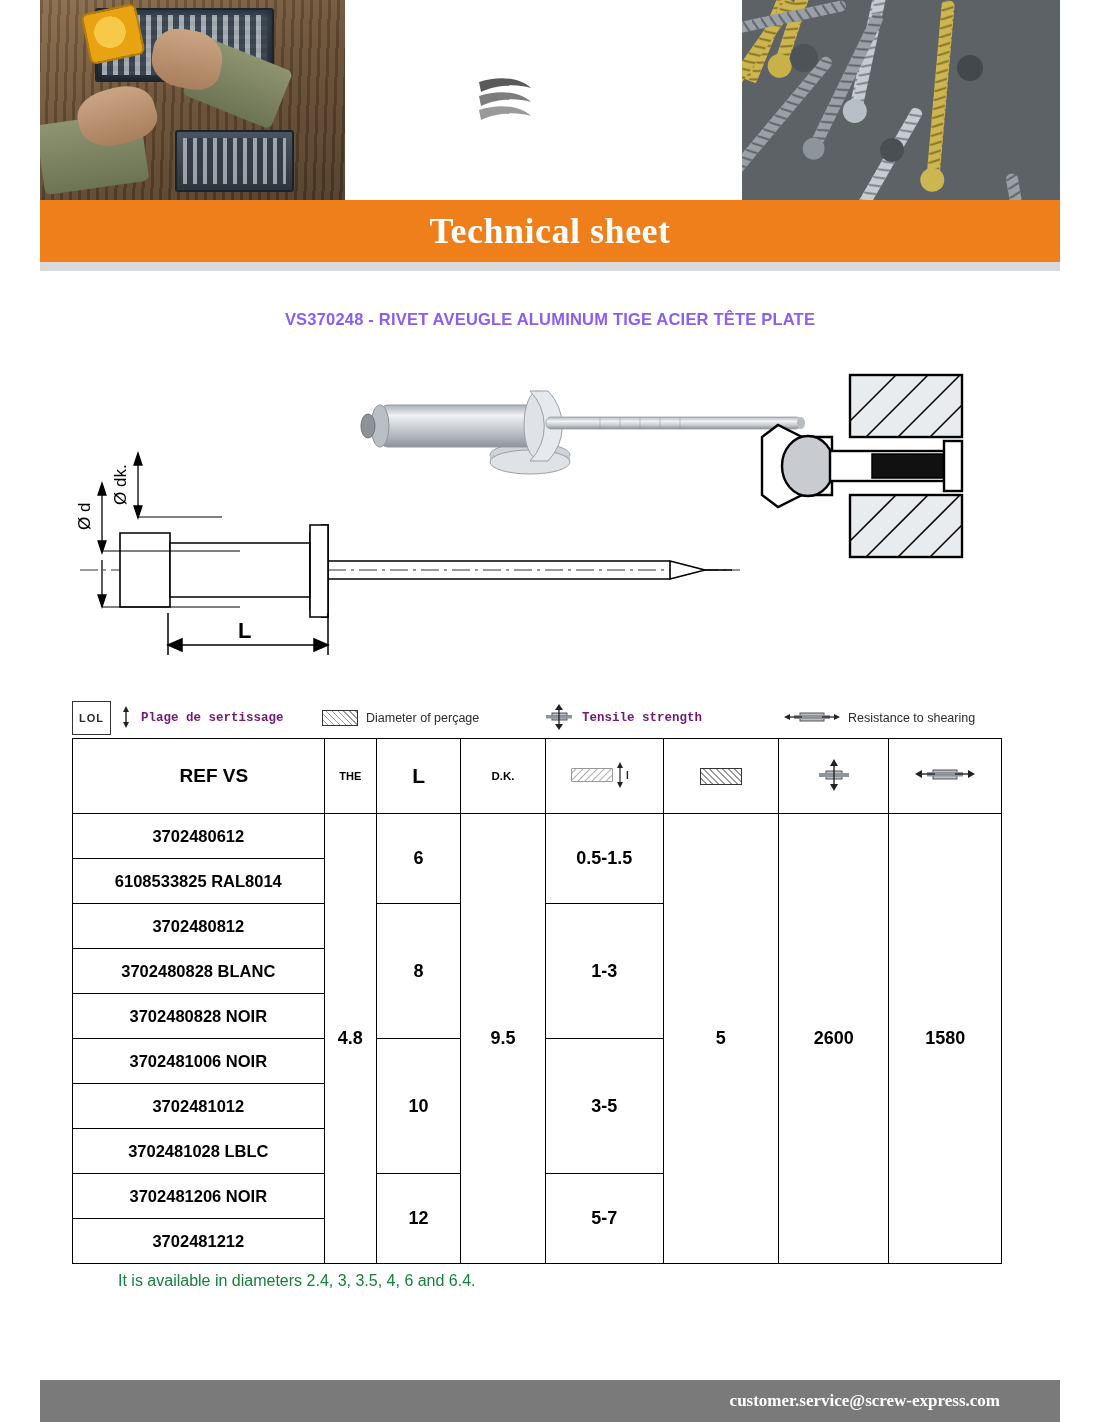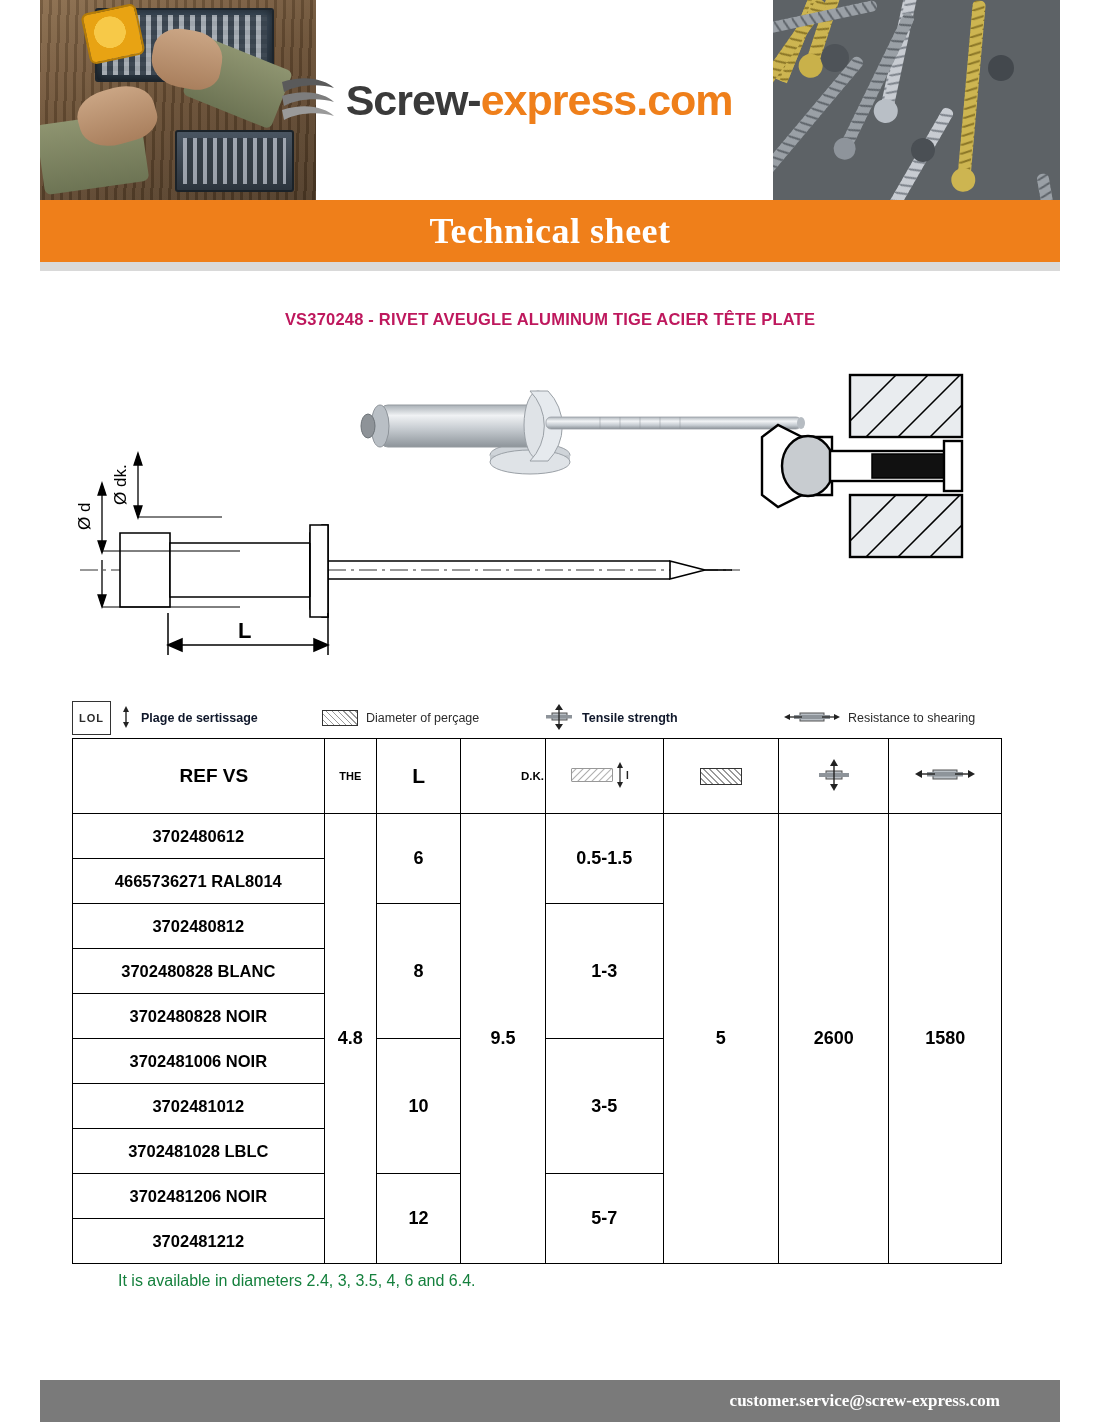--- a/index.html
+++ b/index.html
@@ -157,21 +157,21 @@
     height: 9px;
     background: #d9d9d9;
   }
 
   
   .product-title {
     position: absolute;
     left: 0; right: 0;
     top: 310px;
     text-align: center;
-    color: #be185d;
+    color: #8b5cf6;
     font-size: 16.5px;
     font-weight: bold;
     letter-spacing: .2px;
   }
 
   
   .drawing {
     position: absolute;
     left: 60px;
     top: 355px;
@@ -186,21 +186,21 @@
     top: 700px;
     width: 930px;
     height: 36px;
     display: flex;
     align-items: center;
     font-size: 12.5px;
     color: #2b2b2b;
   }
   .legend .cell { display: flex; align-items: center; gap: 8px; }
   .legend .lbl { white-space: nowrap; }
-  .legend .lbl.bold { font-weight: bold; color: #0f172a; }
+  .legend .lbl.bold { font-weight: bold; color: #701a75; font-family: Liberation Mono, monospace; }
   .lol-box {
     border: 1.5px solid #333;
     padding: 10px 6px;
     font-size: 11px;
     font-weight: bold;
     letter-spacing: 1px;
   }
   .hatch-box {
     width: 34px; height: 14px;
     border: 1.2px solid #333;
@@ -222,21 +222,21 @@
     vertical-align: middle;
     color: #000;
   }
   table.spec thead th {
     height: 72px;
     font-weight: bold;
   }
   table.spec thead th.ref { font-size: 19px; }
   table.spec thead th.the { font-size: 11px; font-weight: bold; }
   table.spec thead th.l { font-size: 21px; }
-  table.spec thead th.dk { font-size: 11.5px; font-weight: bold; text-align: right; }
+  table.spec thead th.dk { font-size: 11.5px; font-weight: bold; }
   table.spec tbody td {
     height: 42px;
     font-weight: bold;
     font-size: 16px;
   }
   table.spec tbody td.ref { font-size: 16.5px; }
   table.spec tbody td.big { font-size: 18px; }
 
   .mini-hatch {
     display: inline-block;
@@ -301,21 +301,20 @@
 
   <div class="header-logo-area">
     <div class="logo-wrap">
       <span class="logo-mark">
         <svg width="62" height="56" viewBox="0 0 62 56">
           <path d="M6 10 C30 2, 50 8, 58 16 C44 12, 24 12, 8 20 Z" fill="#5a5a5a"></path>
           <path d="M6 24 C30 16, 50 22, 58 30 C44 26, 24 26, 8 34 Z" fill="#7d7d7d"></path>
           <path d="M6 38 C30 30, 50 36, 58 44 C44 40, 24 40, 8 48 Z" fill="#9a9a9a"></path>
         </svg>
       </span>
-      <span class="logo-text"><span>Screw-</span><span class="orange">express.com</span></span>
     </div>
   </div>
 
   <div class="header-photo-right">
     <svg width="318" height="200" viewBox="0 0 318 200">
       <rect width="318" height="200" fill="#5d6266"></rect>
       <g stroke-linecap="round">
         <g transform="rotate(-68 40 40)">
           <rect x="-10" y="20" width="150" height="12" rx="5" fill="#c9b14a"></rect>
           <path d="M-10 20 l150 0 l0 12 l-150 0 z" fill="url(#t1)"></path>
@@ -626,21 +625,21 @@
       <td class="ref">3702480612</td>
       <td class="big" rowspan="10">4.8</td>
       <td class="big" rowspan="2">6</td>
       <td class="big" rowspan="10">9.5</td>
       <td class="big" rowspan="2">0.5-1.5</td>
       <td class="big" rowspan="10">5</td>
       <td class="big" rowspan="10">2600</td>
       <td class="big" rowspan="10">1580</td>
     </tr>
     <tr>
-      <td class="ref">4665736271 RAL8014</td>
+      <td class="ref">6108533825 RAL8014</td>
     </tr>
     <tr>
       <td class="ref">3702480812</td>
       <td class="big" rowspan="3">8</td>
       <td class="big" rowspan="3">1-3</td>
     </tr>
     <tr>
       <td class="ref">3702480828 BLANC</td>
     </tr>
     <tr>

